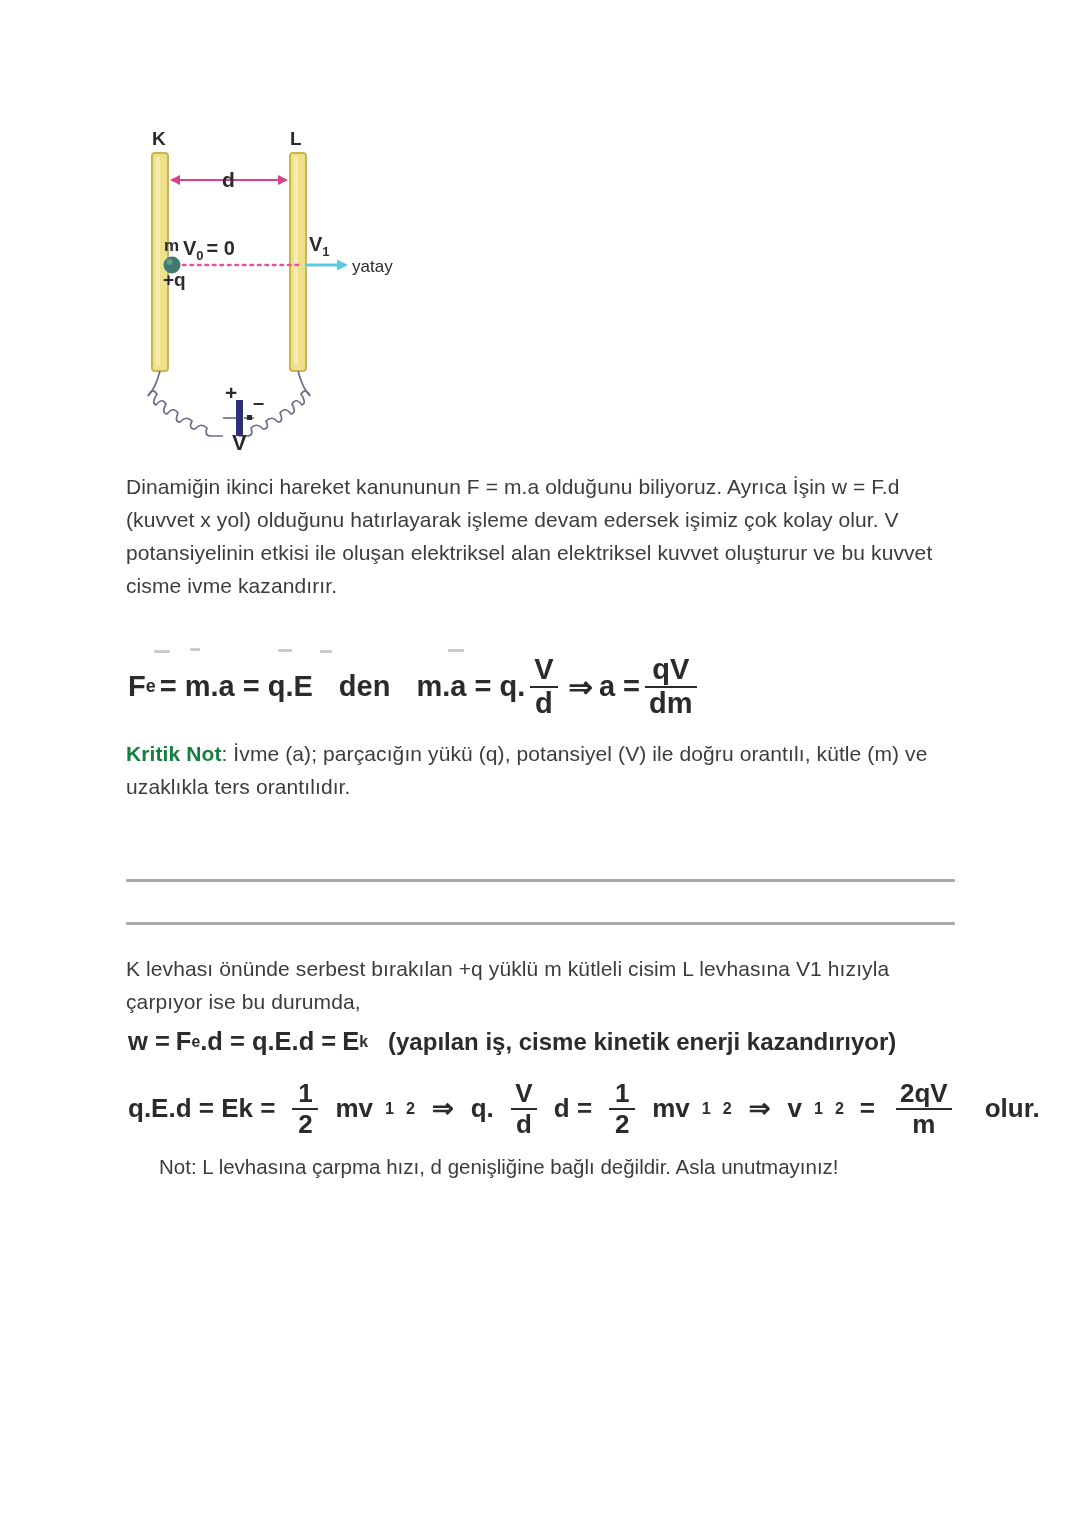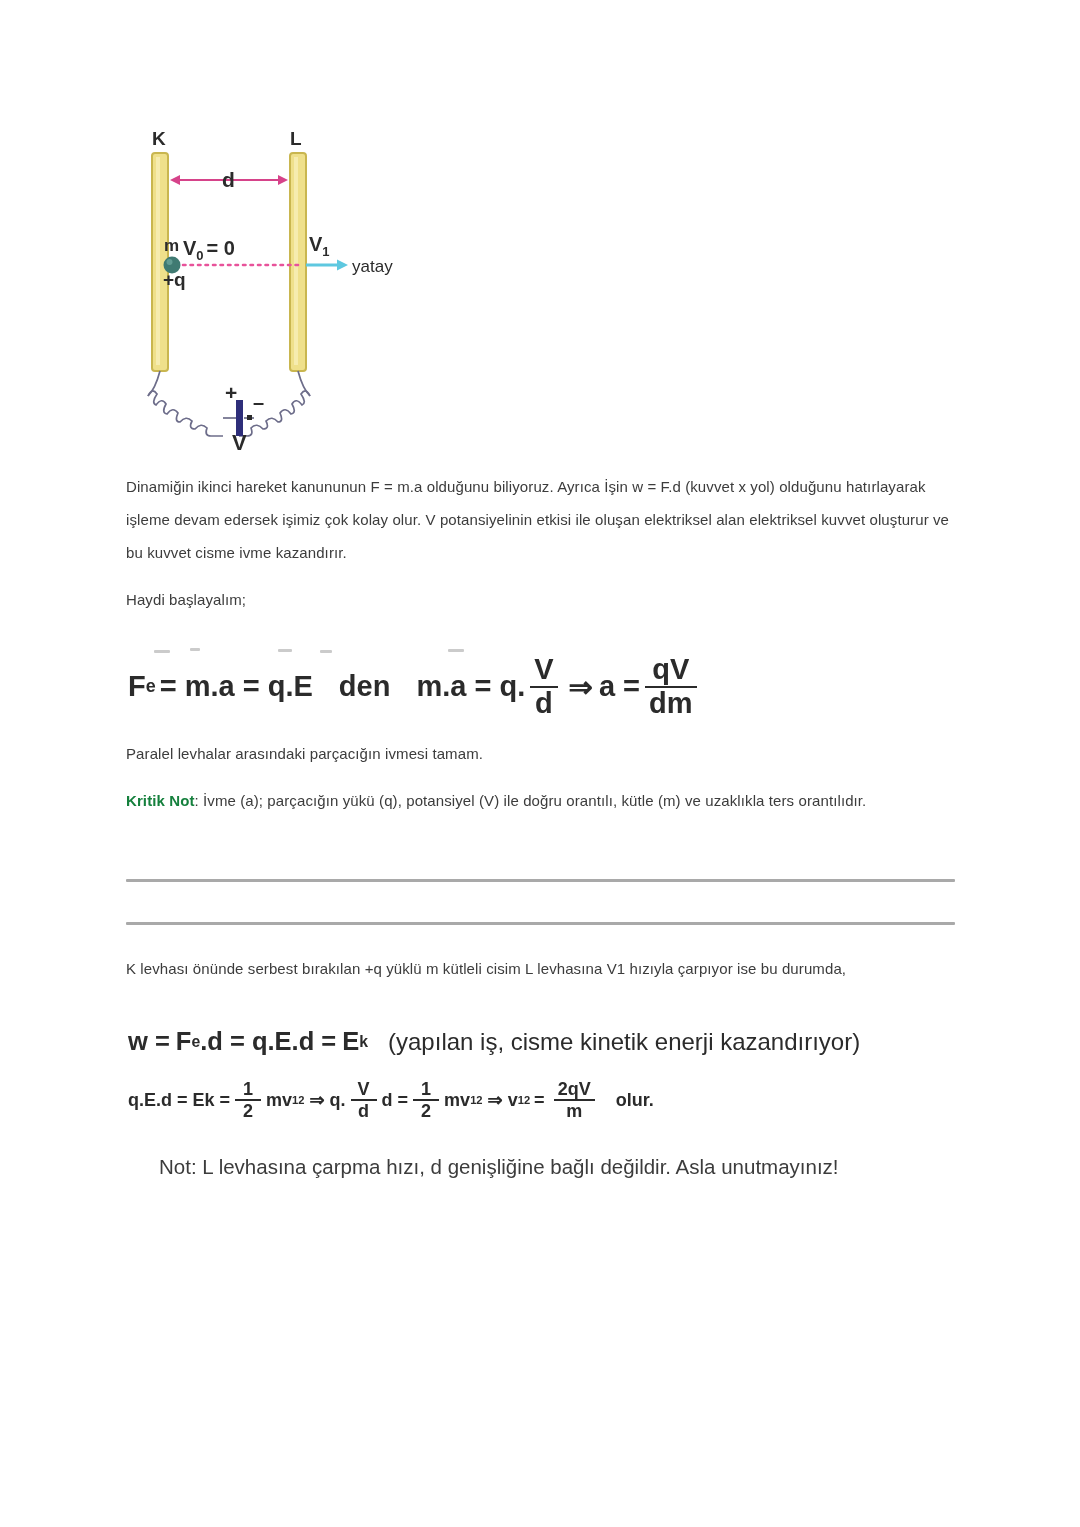--- a/index.html
+++ b/index.html
@@ -34,21 +34,21 @@
 
   
   .content {
     position: absolute;
     left: 126px;
     top: 470px;
     width: 830px;
   }
   p.para {
     margin: 0 0 14px 0;
-    font-size: 15px;
+    font-size: 21px;
     line-height: 33px;
     color: #3c3c3c;
     letter-spacing: 0.1px;
   }
   p.para.tight { margin-bottom: 10px; }
   .bold { font-weight: bold; color: #15803d; }
 
   
   .formula {
     font-family: "Liberation Sans", sans-serif;
@@ -127,30 +127,31 @@
   }
 
   .formula2 {
     position: absolute;
     left: 128px;
     top: 1027px;
     font-size: 25.5px;
     font-weight: 600;
   }
   .formula2 .note {
-    font-weight: 400;
+    font-weight: 700;
     font-size: 24px;
     margin-left: 20px;
   }
   .formula3 {
     position: absolute;
     left: 128px;
     top: 1080px;
-    font-size: 18px;
+    font-size: 26px;
     font-weight: 600;
+    gap: 12px;
   }
   .formula3 .olur { margin-left: 16px; font-weight: 600; }
 
   .finalnote {
     position: absolute;
     left: 126px;
     top: 1150px;
     width: 840px;
     font-size: 20.5px;
     line-height: 33px;
@@ -220,21 +221,20 @@
       <text x="226" y="144" font-family="Liberation Sans, sans-serif" font-size="17" fill="#2b2b2b">yatay</text>
 
       <text x="99" y="272" font-family="Liberation Sans, sans-serif" font-size="21" font-weight="bold" fill="#2b2b2b">+</text>
       <text x="127" y="281" font-family="Liberation Sans, sans-serif" font-size="20" font-weight="bold" fill="#2b2b2b">–</text>
       <text x="106" y="322" font-family="Liberation Sans, sans-serif" font-size="22" font-weight="bold" fill="#2b2b2b">V</text>
     </svg>
   </div>
 
   <div class="content">
     <p class="para">Dinamiğin ikinci hareket kanununun F = m.a olduğunu biliyoruz. Ayrıca İşin w = F.d (kuvvet x yol) olduğunu hatırlayarak işleme devam edersek işimiz çok kolay olur. V potansiyelinin etkisi ile oluşan elektriksel alan elektriksel kuvvet oluşturur ve bu kuvvet cisme ivme kazandırır.</p>
-    <p class="para tight">Haydi başlayalım;</p>
   </div>
 
   <div class="artifacts">
     <span style="left:4px;  top:2px; width:16px;"></span>
     <span style="left:40px; top:0px; width:10px;"></span>
     <span style="left:128px;top:1px; width:14px;"></span>
     <span style="left:170px;top:2px; width:12px;"></span>
     <span style="left:298px;top:1px; width:16px;"></span>
   </div>
 
@@ -254,21 +254,20 @@
     <span class="tok" style="margin:0 6px">⇒</span>
     <span class="tok">a =</span>
     <span class="frac">
       <span class="num">qV</span>
       <span class="bar"></span>
       <span class="den">dm</span>
     </span>
   </div>
 
   <div class="content" style="top:737px;">
-    <p class="para">Paralel levhalar arasındaki parçacığın ivmesi tamam.</p>
     <p class="para"><span class="bold">Kritik Not</span><span>: İvme (a); parçacığın yükü (q), potansiyel (V) ile doğru orantılı, kütle (m) ve uzaklıkla ters orantılıdır.</span></p>
   </div>
 
   <div class="divider" id="divider-1"></div>
   <div class="divider" id="divider-2"></div>
 
   <div class="content2">
     <p class="para">K levhası önünde serbest bırakılan +q yüklü m kütleli cisim L levhasına V1 hızıyla çarpıyor ise bu durumda,</p>
   </div>
 

